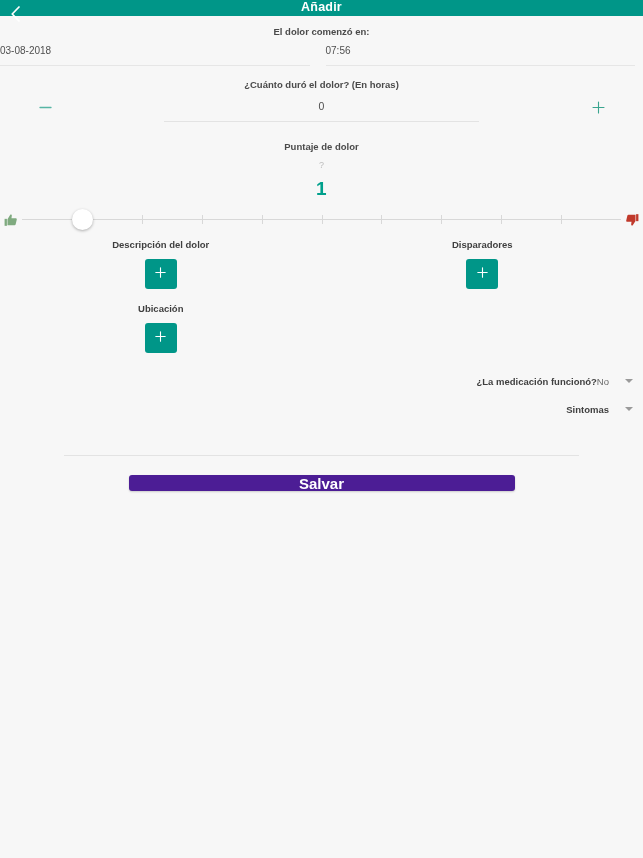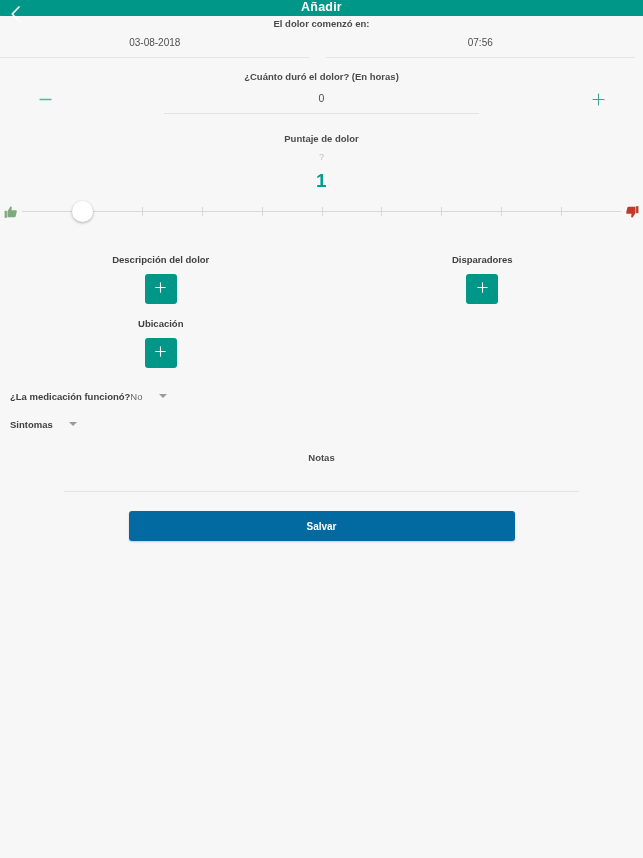--- a/index.html
+++ b/index.html
@@ -45,28 +45,28 @@
 
   
   .section-label {
     text-align: center;
     font-size: 9.5px;
     color: #4a4a4a;
     font-weight: bold;
   }
 
   
-  .started-block { padding-top: 2px; }
+  .started-block { padding-top: 10px; }
   .datetime-row {
     display: flex;
     margin-top: 8px;
   }
   .dt-cell {
     flex: 1 1 50%;
-    text-align: center;
+    text-align: left;
     font-size: 10px;
     color: #4f4f4f;
     padding-bottom: 9px;
     border-bottom: 1px solid #e6e6e6;
     cursor: pointer;
   }
   .dt-cell.left  { margin: 0 8px 0 0; }
   .dt-cell.right { margin: 0 8px 0 8px; }
 
   
@@ -163,21 +163,21 @@
     border-radius: 50%;
     background: #ffffff;
     box-shadow: 0 1px 3px rgba(0,0,0,.30);
     cursor: pointer;
   }
 
   
   .plus-grid {
     display: flex;
     flex-wrap: wrap;
-    margin-top: 27px;
+    margin-top: 4px;
   }
   .plus-cell {
     flex: 0 0 50%;
     text-align: center;
     margin-bottom: 14px;
   }
   .plus-cell .caption {
     font-size: 9.5px;
     font-weight: bold;
     color: #3f3f3f;
@@ -191,21 +191,21 @@
     display: flex;
     align-items: center;
     justify-content: center;
     cursor: pointer;
   }
 
   
   .form-row {
     display: flex;
     align-items: center;
-    justify-content: flex-start;
+    justify-content: flex-end;
     padding: 0 10px;
     height: 28px;
     cursor: pointer;
   }
   .form-row .fr-label {
     font-size: 9.5px;
     font-weight: bold;
     color: #3f3f3f;
   }
   .fr-right {
@@ -232,25 +232,25 @@
   }
 
   
   .save-wrap {
     display: flex;
     justify-content: center;
     margin-top: 19px;
   }
   .save-btn {
     width: 386px;
-    height: 30px;
-    background: #0369a1;
+    height: 16px;
+    background: #4c1d95;
     border-radius: 3px;
     color: #ffffff;
-    font-size: 10px;
+    font-size: 15px;
     font-weight: bold;
     display: flex;
     align-items: center;
     justify-content: center;
     cursor: pointer;
     box-shadow: 0 1px 2px rgba(0,0,0,.18);
   }
 </style>
 </head>
 <body>
@@ -378,19 +378,18 @@
 
 <div class="form-row">
   <span class="fr-label">Sintomas</span>
   <span class="fr-right">
     <span></span>
     <span class="caret"></span>
   </span>
 </div>
 
 <div class="notes-block">
-  <div class="section-label">Notas</div>
   <div class="notes-field" placeholder=""></div>
 </div>
 
 <div class="save-wrap">
   <div class="save-btn">Salvar</div>
 </div>
 
 </body></html>

